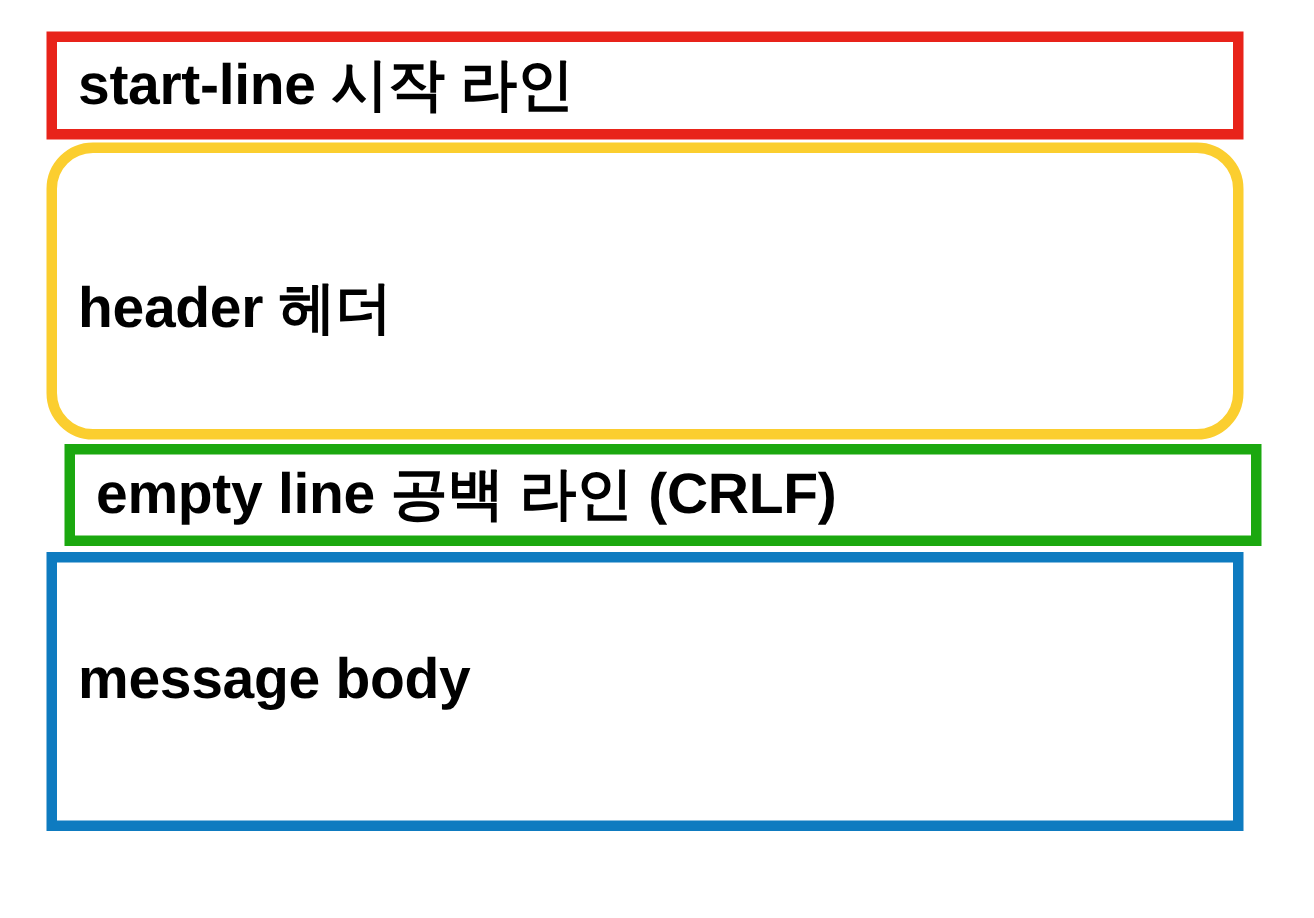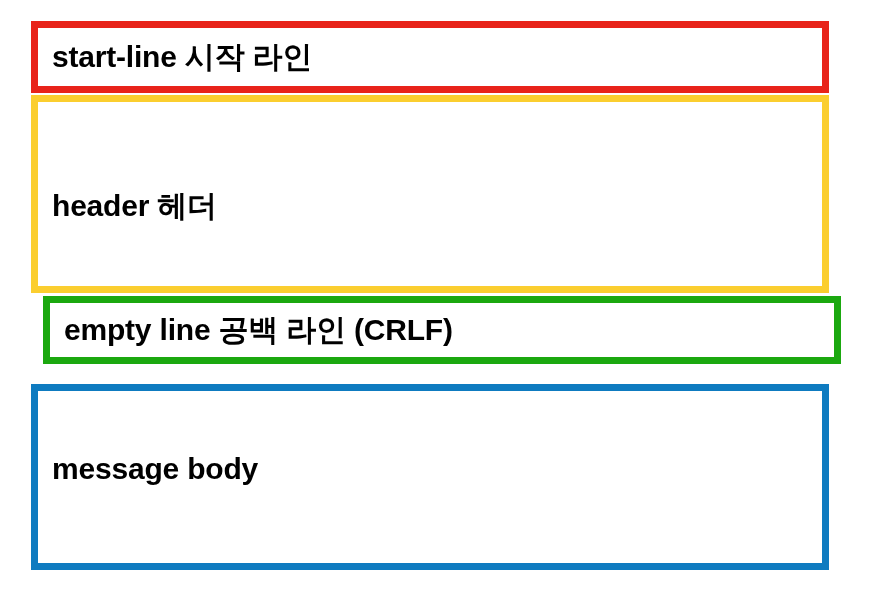--- a/index.html
+++ b/index.html
@@ -27,21 +27,21 @@
     left: 31px;
     width: 798px;              
     box-sizing: border-box;
     background: #ffffff;
     display: flex;
     flex-direction: column;
     justify-content: center;
   }
 
   .box-label {
-    font-size: 30px;
+    font-size: 38px;
     font-weight: bold;
     color: #000000;
     line-height: 1.18;
     padding-left: 14px;
     white-space: nowrap;
     letter-spacing: -0.2px;
   }
 
   
   .box-start-line {
@@ -70,37 +70,36 @@
     border: 7px solid #1ba80f;
     justify-content: center;
     margin-left: 12px;
   }
 
   
   .box-message-body {
     top: 368px;
     height: 186px;             
     border: 7px solid #0e7bc0;
-    margin-top: 16px;
   }
   .box-message-body .box-label {
     position: relative;
     top: -8px;                 
   }
 </style>
 </head>
 <body>
 
 <div class="diagram">
 
   <div class="msg-box box-start-line" style="border-color: rgb(232, 35, 26);">
     <div class="box-label">start-line 시작 라인</div>
   </div>
 
-  <div class="msg-box box-header" style="border-color: rgb(251, 206, 47);">
+  <div class="msg-box box-header" style="border-color: rgb(251, 206, 47); border-radius: 31px;">
     <div class="box-label">header 헤더</div>
   </div>
 
   <div class="msg-box box-empty-line" style="border-color: rgb(27, 168, 15);">
     <div class="box-label">empty line 공백 라인 (CRLF)</div>
   </div>
 
   <div class="msg-box box-message-body" style="border-color: rgb(14, 123, 192);">
     <div class="box-label">message body</div>
   </div>

